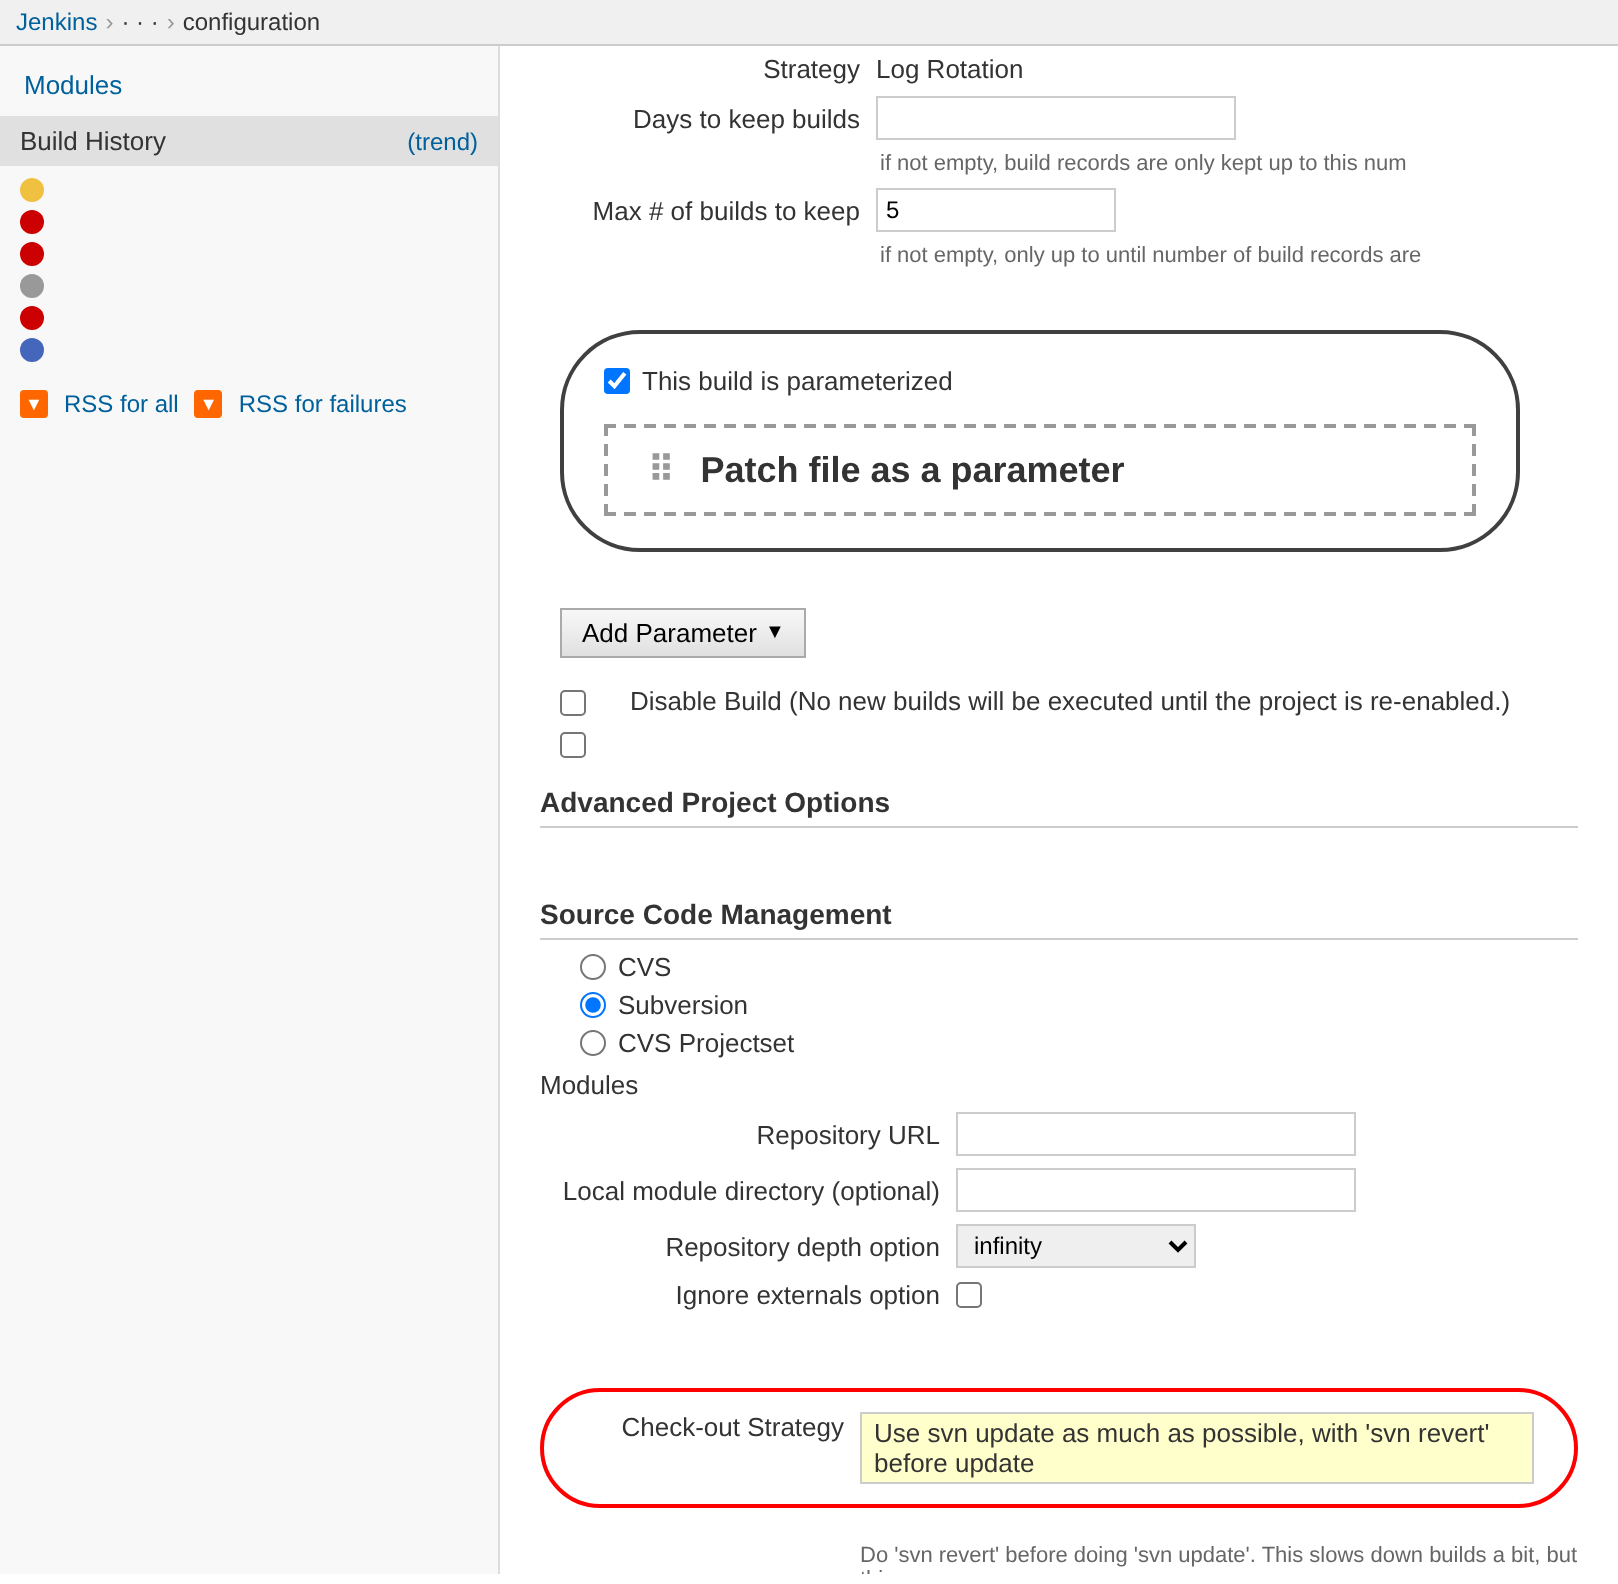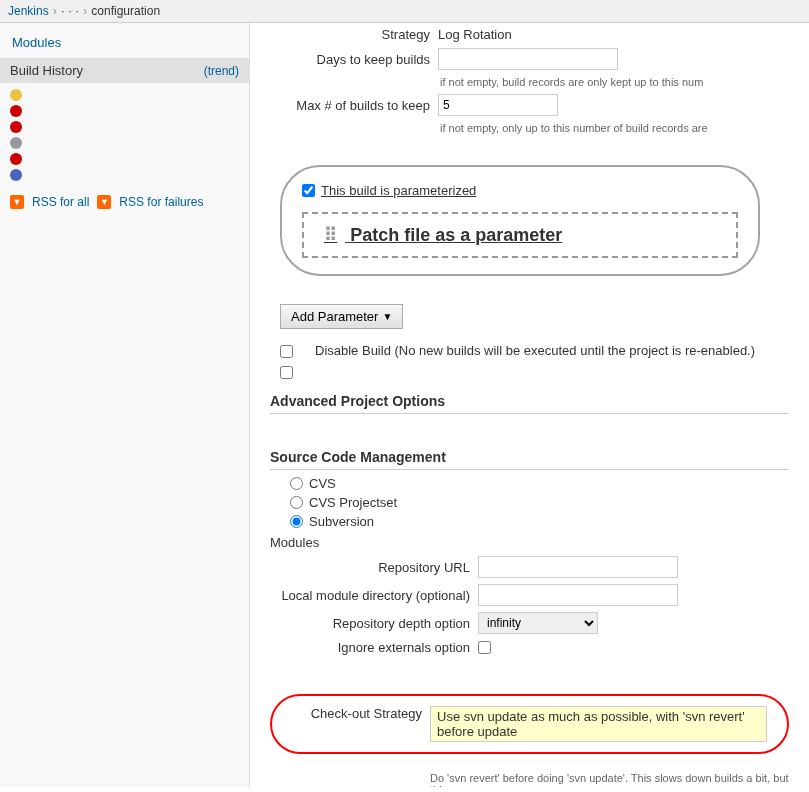--- a/index.html
+++ b/index.html
@@ -120,28 +120,27 @@
       height: 22px;
       min-width: 120px;
     }
     .form-note {
       font-size: 11px;
       color: #666;
       margin: 2px 0 2px 170px;
     }
     
     .parameterized-section {
-      border: 2px solid #a3a3a3;
+      border: 2px solid #404040;
       border-radius: 40px;
       padding: 16px 20px;
       margin: 14px 0 14px 10px;
       position: relative;
       display: inline-block;
       min-width: 480px;
-      text-decoration: underline;
     }
     .param-check-row {
       display: flex;
       align-items: center;
       gap: 6px;
       margin-bottom: 14px;
     }
     .param-block {
       border: 2px dashed #999;
       padding: 10px 20px;
@@ -344,21 +343,21 @@
       <div class="form-row">
         <span class="form-label">Days to keep builds</span>
         <input type="text" class="form-input" style="width: 180px;">
       </div>
       <div class="form-note">if not empty, build records are only kept up to this num</div>
 
       <div class="form-row">
         <span class="form-label">Max # of builds to keep</span>
         <input type="text" class="form-input" style="width: 60px;" value="5">
       </div>
-      <div class="form-note">if not empty, only up to this number of build records are</div>
+      <div class="form-note">if not empty, only up to until number of build records are</div>
     </div>
 
     <br>
 
     
     <div class="parameterized-section">
       <div class="param-check-row">
         <input type="checkbox" checked="" style="">
         <span>This build is parameterized</span>
       </div>
@@ -393,26 +392,26 @@
     <br>
 
     
     <div class="section-header">Source Code Management</div>
 
     <div class="radio-row">
       <input type="radio" name="scm" style="">
       <label>CVS</label>
     </div>
     <div class="radio-row">
+      <input type="radio" name="scm" checked="" style="">
+      <label>Subversion</label>
+    </div>
+    <div class="radio-row">
       <input type="radio" name="scm" style="">
       <label>CVS Projectset</label>
-    </div>
-    <div class="radio-row">
-      <input type="radio" name="scm" checked="" style="">
-      <label>Subversion</label>
     </div>
 
     
     <div class="modules-row">
       <span class="modules-label">Modules</span>
     </div>
 
     
     <div class="repo-field-row">
       <span class="repo-field-label">Repository URL</span>

